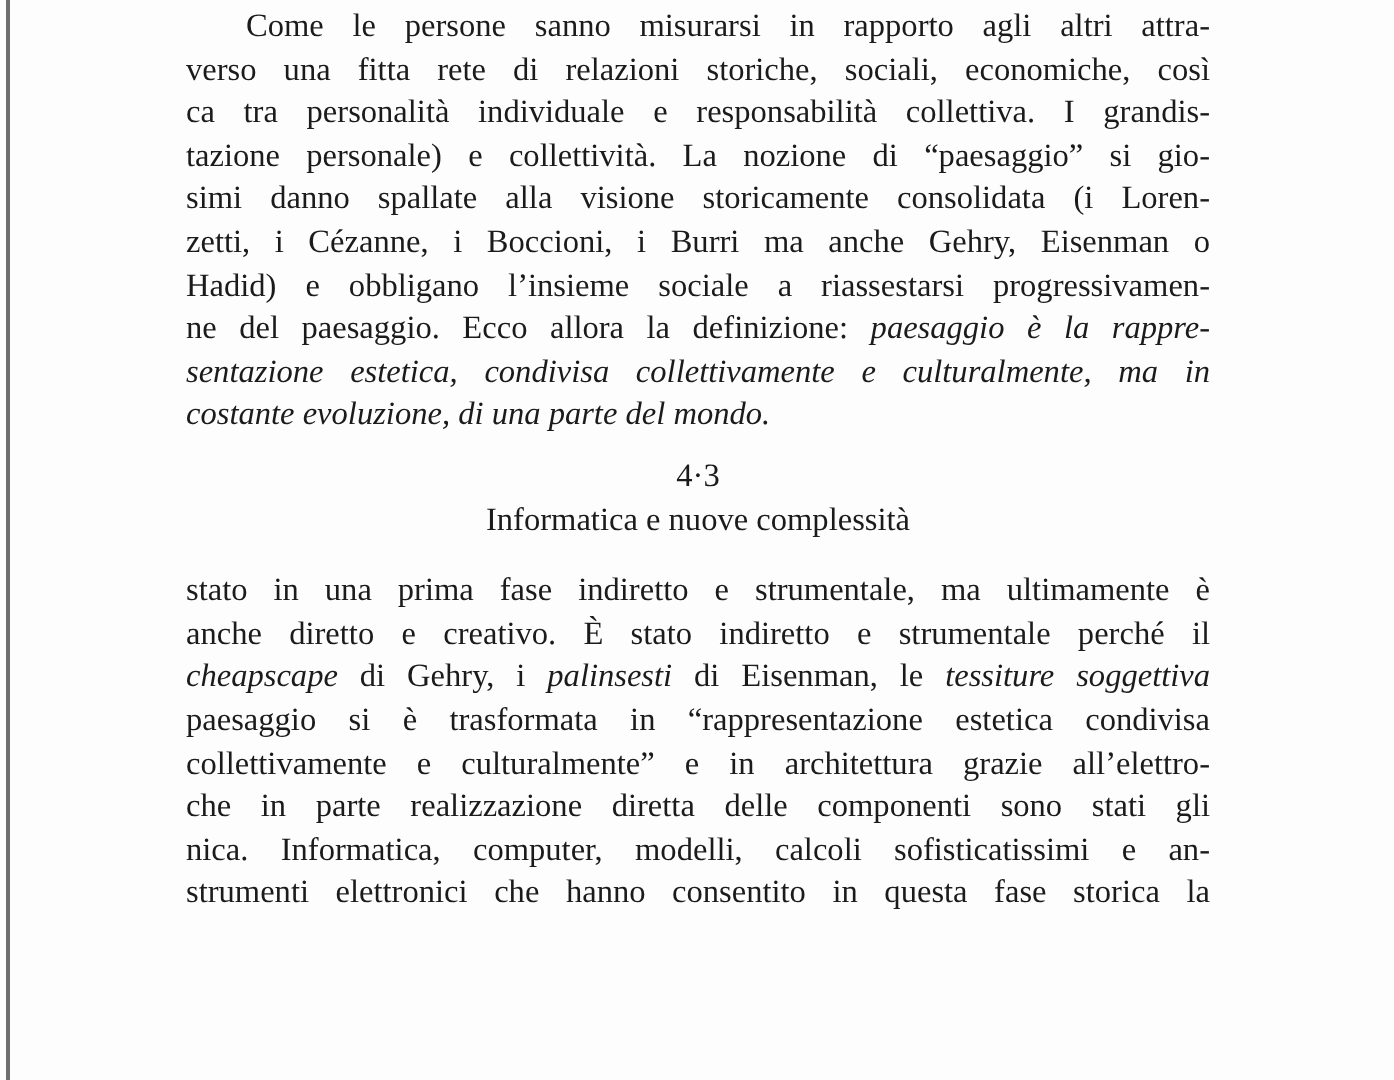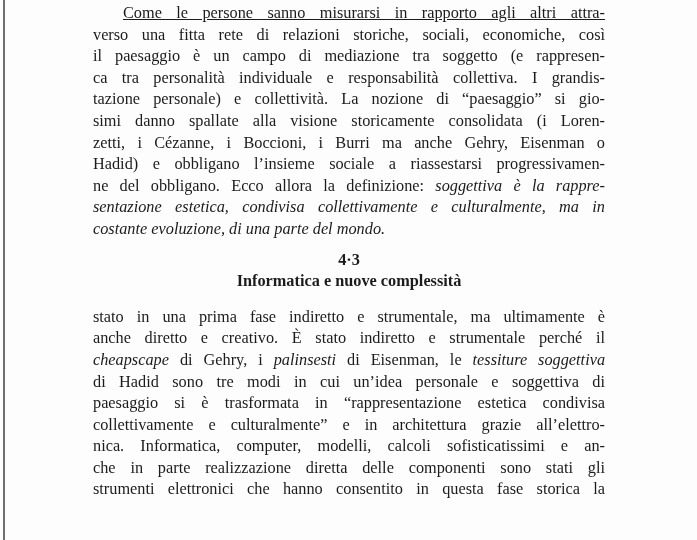--- a/index.html
+++ b/index.html
@@ -25,60 +25,58 @@
     left: 93px;
     top: 2px;
     width: 512px;
     font-size: 16.3px;
     line-height: 21.6px;
   }
   .line {
     text-align: justify;
     text-align-last: justify;
   }
-  .line.indent { text-indent: 30px; text-decoration: underline; }
+  .line.indent { text-indent: 30px; }
   .line.last {
     text-align: left;
     text-align-last: left;
   }
   .it { font-style: italic; }
   .heading {
     margin-top: 9px;
     text-align: center;
-    font-weight: bold;
+    font-weight: normal;
   }
   .para2 { margin-top: 14px; }
 </style>
 </head>
 <body>
 
 <div class="scan-edge"></div>
 
 <div class="textblock">
   <div>
       <div class="line indent"><span>Come le persone sanno misurarsi in rapporto agli altri attra-</span></div>
       <div class="line"><span>verso una fitta rete di relazioni storiche, sociali, economiche, così</span></div>
-      <div class="line"><span>il paesaggio è un campo di mediazione tra soggetto (e rappresen-</span></div>
       <div class="line"><span>ca tra personalità individuale e responsabilità collettiva. I grandis-</span></div>
       <div class="line"><span>tazione personale) e collettività. La nozione di “paesaggio” si gio-</span></div>
       <div class="line"><span>simi danno spallate alla visione storicamente consolidata (i Loren-</span></div>
       <div class="line"><span>zetti, i Cézanne, i Boccioni, i Burri ma anche Gehry, Eisenman o</span></div>
       <div class="line"><span>Hadid) e obbligano l’insieme sociale a riassestarsi progressivamen-</span></div>
-      <div class="line"><span>ne del obbligano. Ecco allora la definizione: </span><span class="it">soggettiva è la rappre-</span></div>
+      <div class="line"><span>ne del paesaggio. Ecco allora la definizione: </span><span class="it">paesaggio è la rappre-</span></div>
       <div class="line"><span class="it">sentazione estetica, condivisa collettivamente e culturalmente, ma in</span></div>
       <div class="line last"><span class="it">costante evoluzione, di una parte del mondo.</span></div>
     </div>
   <div class="heading">
     <div>4·3</div>
     <div>Informatica e nuove complessità</div>
   </div>
   <div class="para2">
       <div class="line"><span>stato in una prima fase indiretto e strumentale, ma ultimamente è</span></div>
       <div class="line"><span>anche diretto e creativo. È stato indiretto e strumentale perché il</span></div>
       <div class="line"><span class="it">cheapscape</span><span> di Gehry, i </span><span class="it">palinsesti</span><span> di Eisenman, le </span><span class="it">tessiture soggettiva</span></div>
-      <div class="line"><span>di Hadid sono tre modi in cui un’idea personale e soggettiva di</span></div>
       <div class="line"><span>paesaggio si è trasformata in “rappresentazione estetica condivisa</span></div>
       <div class="line"><span>collettivamente e culturalmente” e in architettura grazie all’elettro-</span></div>
+      <div class="line"><span>che in parte realizzazione diretta delle componenti sono stati gli</span></div>
       <div class="line"><span>nica. Informatica, computer, modelli, calcoli sofisticatissimi e an-</span></div>
-      <div class="line"><span>che in parte realizzazione diretta delle componenti sono stati gli</span></div>
       <div class="line"><span>strumenti elettronici che hanno consentito in questa fase storica la</span></div>
     </div>
 </div>
 
 </body></html>

